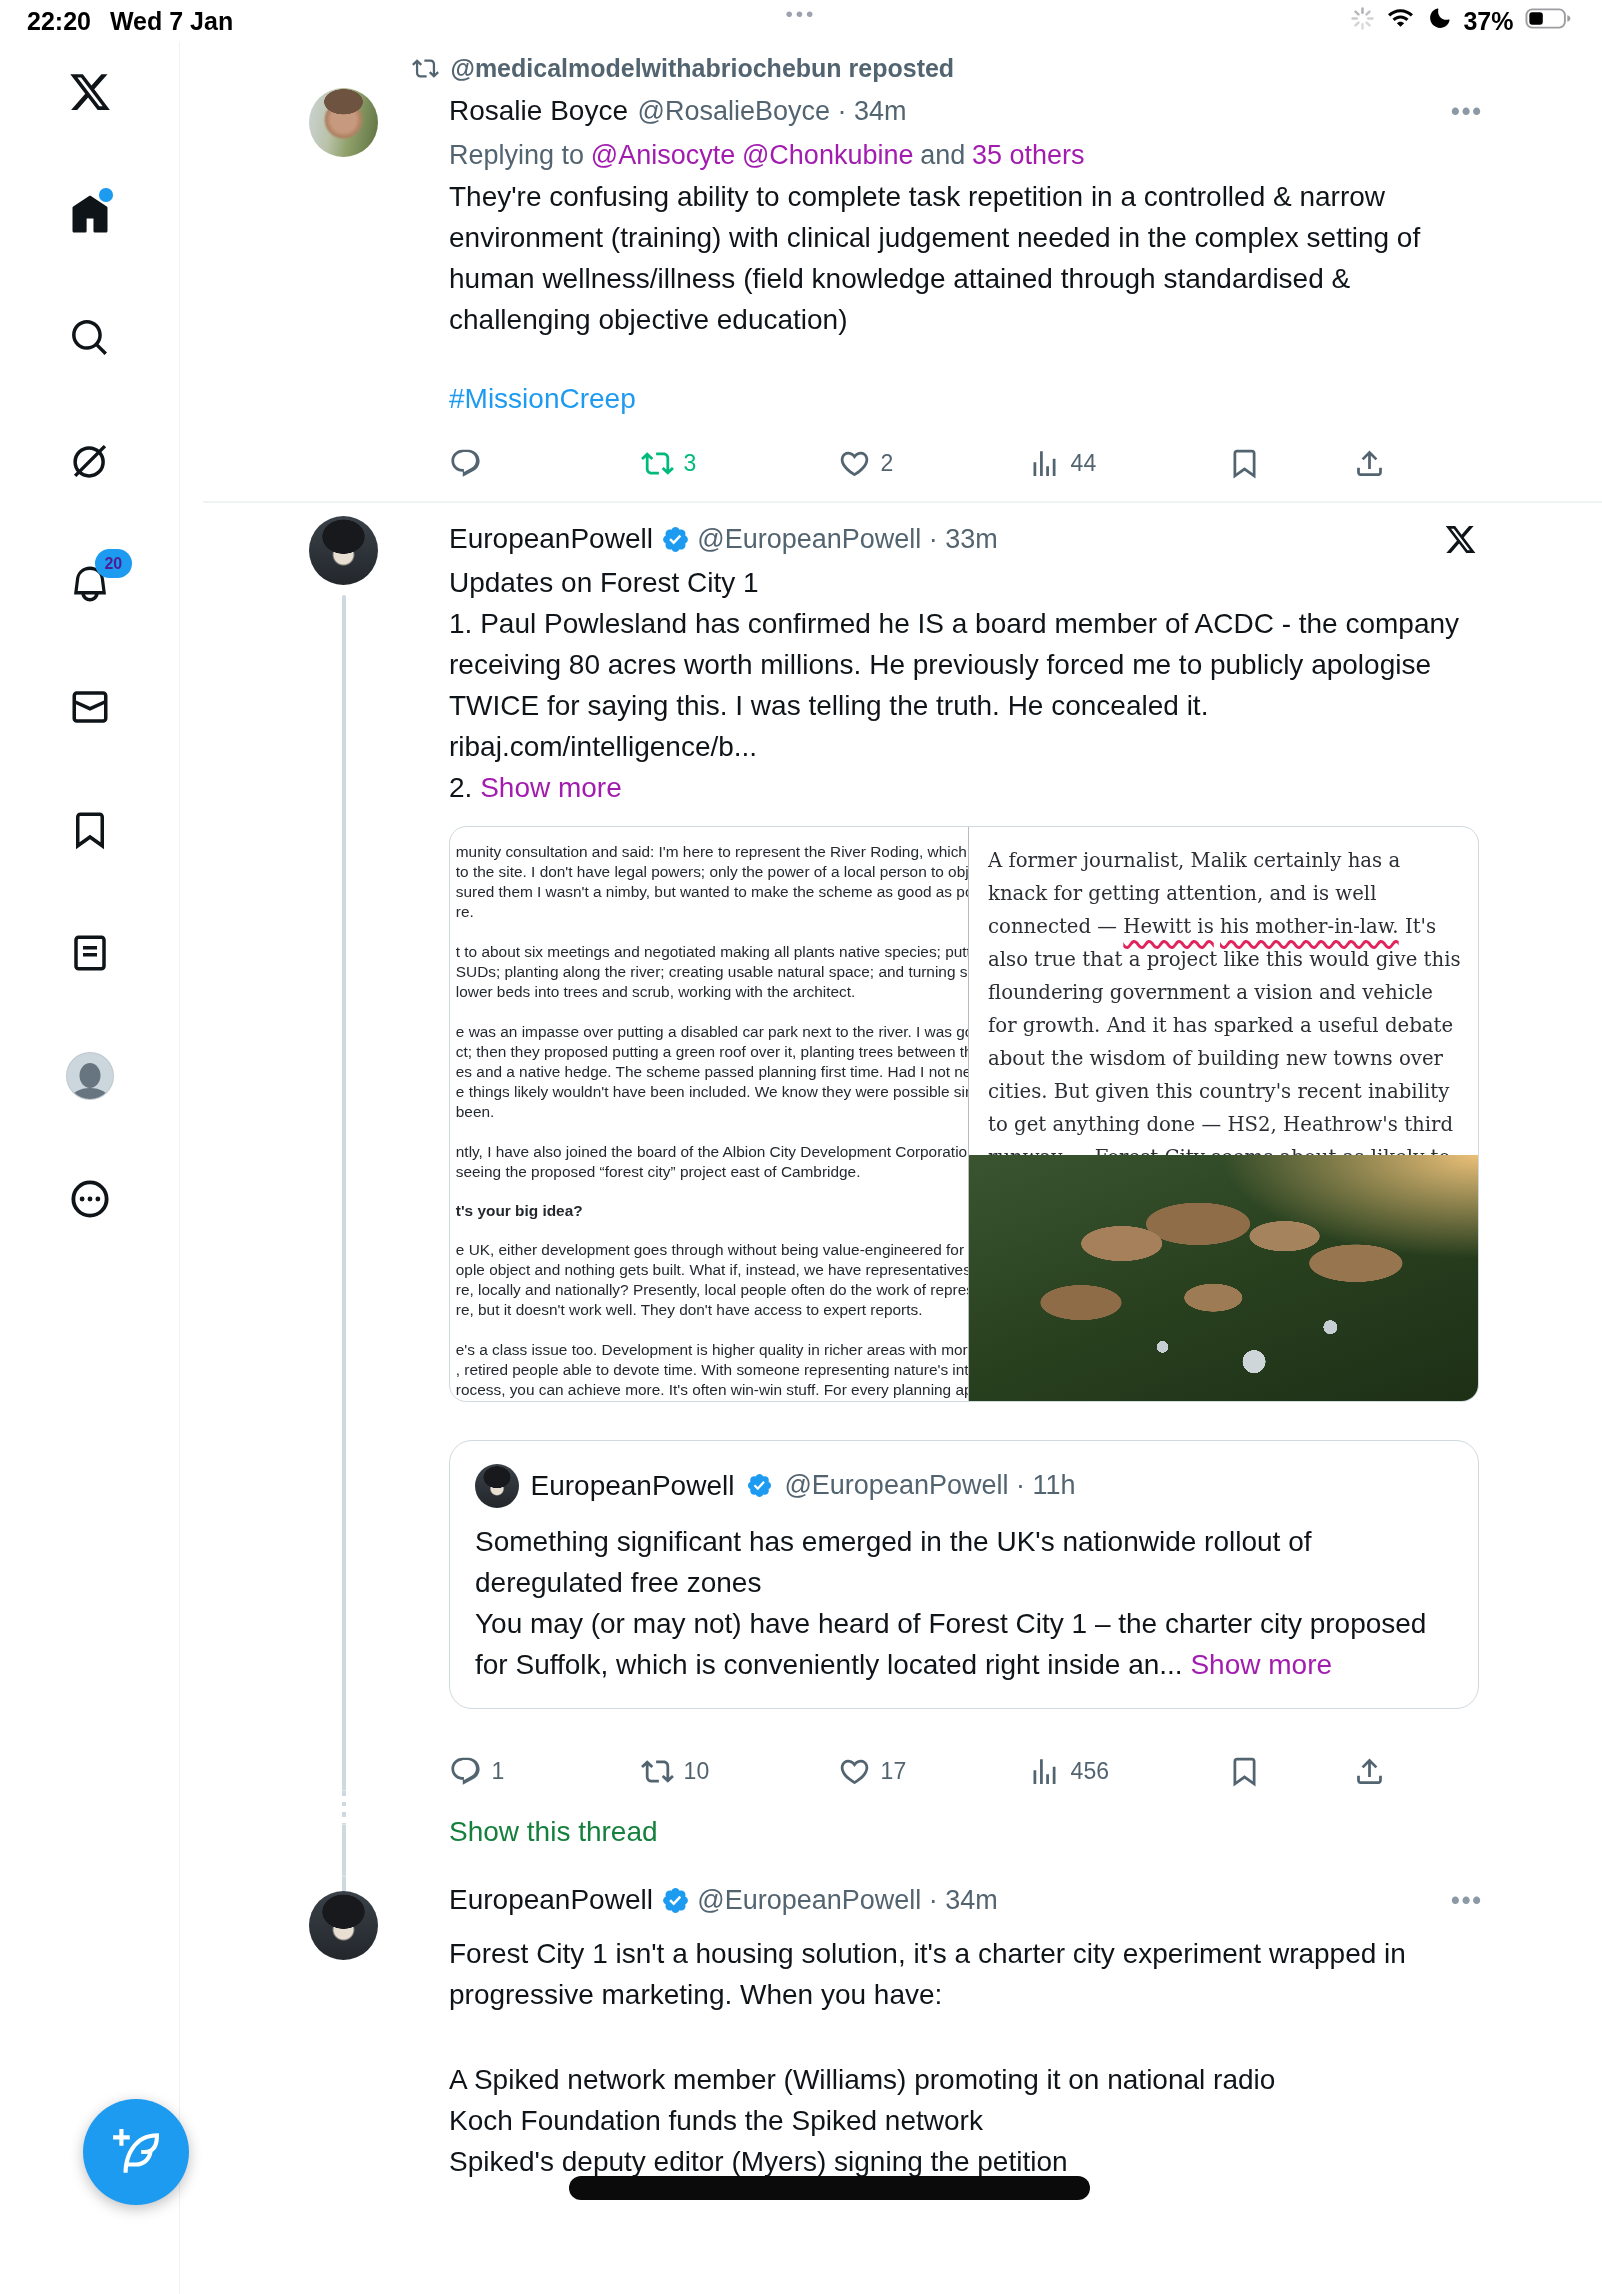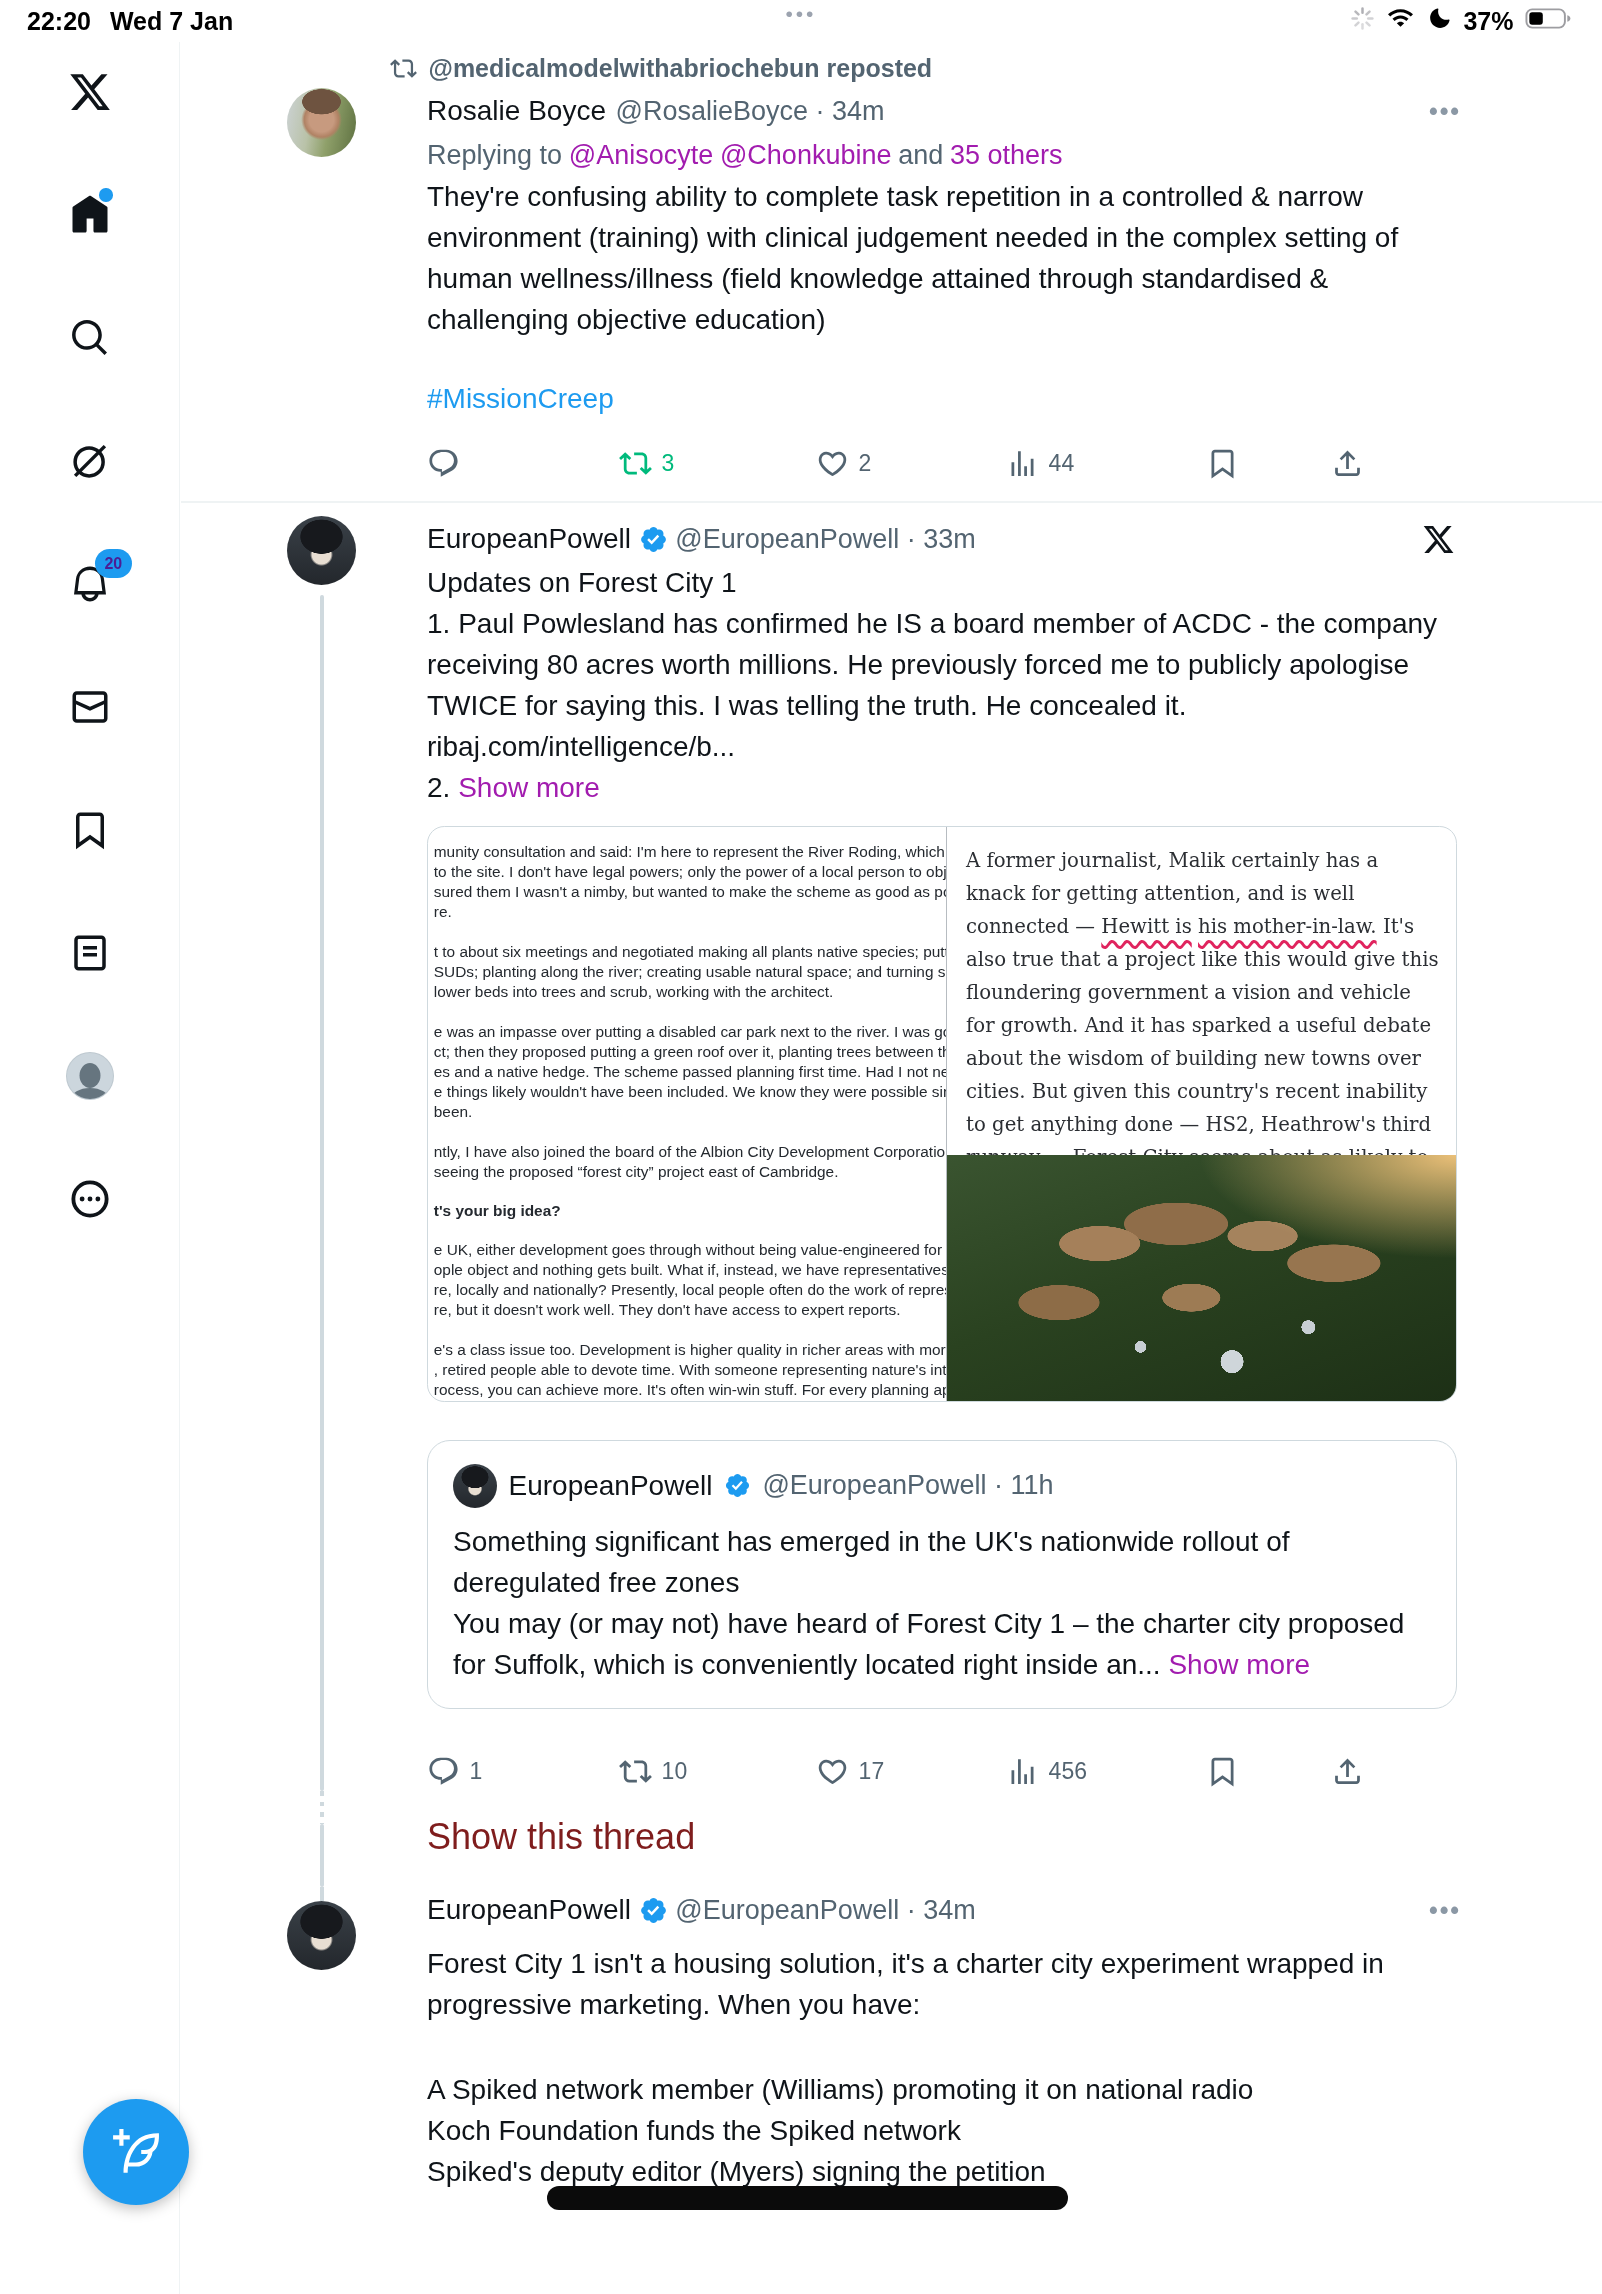--- a/index.html
+++ b/index.html
@@ -19,21 +19,21 @@
   .nav-item { position:relative; width:50px; height:50px; display:flex; align-items:center; justify-content:center; }
   .nav-item svg { display:block; }
   .home-dot { position:absolute; top:-1.9px; right:1.9px; width:13.4px; height:13.4px; border-radius:50%; background:#1d9bf0; }
   .badge { position:absolute; top:-9.6px; right:-17.3px; background:#1d9bf0; color:#4c1d95; font-size:16px; font-weight:700; border-radius:17.3px; padding:1.9px 9.6px; line-height:25px; }
   .profile-circle { width:48px; height:48px; border-radius:50%; background:#ccd6dd; position:relative; overflow:hidden; border:1.9px solid #66757f22; }
   .profile-circle::before { content:""; position:absolute; left:50%; top:9.6px; transform:translateX(-50%); width:21px; height:25px; border-radius:50%; background:#66757f; }
   .profile-circle::after { content:""; position:absolute; left:50%; bottom:-11.5px; transform:translateX(-50%); width:38px; height:23px; border-radius:50% 50% 0 0; background:#66757f; }
   .fab { position:absolute; left:83px; top:2099px; width:106px; height:106px; border-radius:50%; background:#1d9bf0; display:flex; align-items:center; justify-content:center; box-shadow:0 3.8px 13.4px rgba(0,0,0,.25); z-index:25; }
 
   
-  .main { position:absolute; left:181px; top:42px; right:0; bottom:0; }
+  .main { position:absolute; left:181px; top:42px; right:0; bottom:0;padding-left:22px; }
   .tweet { padding-right:38px; }
   .row { display:flex; }
   .avatar-col { width:246px; flex:none; display:flex; flex-direction:column; align-items:center; }
   .avatar-col .avatar { margin-left:106px; align-self:flex-start; }
   .thread-line { width:3.8px; background:#cfd9de; border-radius:1.9px; flex:1; margin-top:9.6px; margin-left:106px; align-self:flex-start; transform:translateX(33px); }
   .thread-dotted { width:3.8px; flex:none; height:33px; margin-left:106px; align-self:flex-start; transform:translateX(33px); background:repeating-linear-gradient(180deg,#cfd9de 0 4.8px, transparent 4.8px 10.6px); }
   .thread-solid2 { width:3.8px; flex:1; margin-left:106px; align-self:flex-start; transform:translateX(33px); background:#cfd9de; border-radius:1.9px; }
   .thread-top { width:3.8px; height:13.4px; flex:none; margin-left:106px; align-self:flex-start; transform:translateX(33px); background:#cfd9de; }
   .text-col { width:1034px; flex:none; }
 
@@ -87,21 +87,21 @@
       radial-gradient(circle 19px at 56% 84%, #cfd6da 0 60%, rgba(0,0,0,0) 61%),
       radial-gradient(circle 11.5px at 71% 70%, #c8cfd4 0 60%, rgba(0,0,0,0) 61%),
       radial-gradient(circle 9.6px at 38% 78%, #c8cfd4 0 60%, rgba(0,0,0,0) 61%),
       linear-gradient(160deg, #3a5430 0%, #2a4220 45%, #1d3016 100%); }
 
   
   .quote-card { margin-top:38px; width:1030px; border:1px solid #cfd9de; border-radius:23px; padding:21px 25px 23px 25px; }
   .quote-head { display:flex; align-items:center; gap:11.5px; height:48px; }
   .quote-body { margin-top:11.5px; font-size:28px; line-height:41px; color:#0f1419; white-space:pre-line; }
   .show-thread-row { display:flex; }
-  .show-thread { font-size:36px; color:#7f1d1d; padding:25px 0 29px 0; }
+  .show-thread { font-size:28px; color:#15803d; padding:25px 0 29px 0; }
 
   .t3-body { margin-top:9.6px; }
   .t3-gap { height:44px; }
   .bar-wrap { position:relative; }
   .black-bar { position:absolute; left:120px; top:35px; width:521px; height:24px; border-radius:12.5px; background:#0b0b0b; }
 
   .xlogo-corner { margin-right:5.8px; }
   .badge-v { margin:0 7.7px 0 7.7px; flex:none; }
 </style>
 </head>

